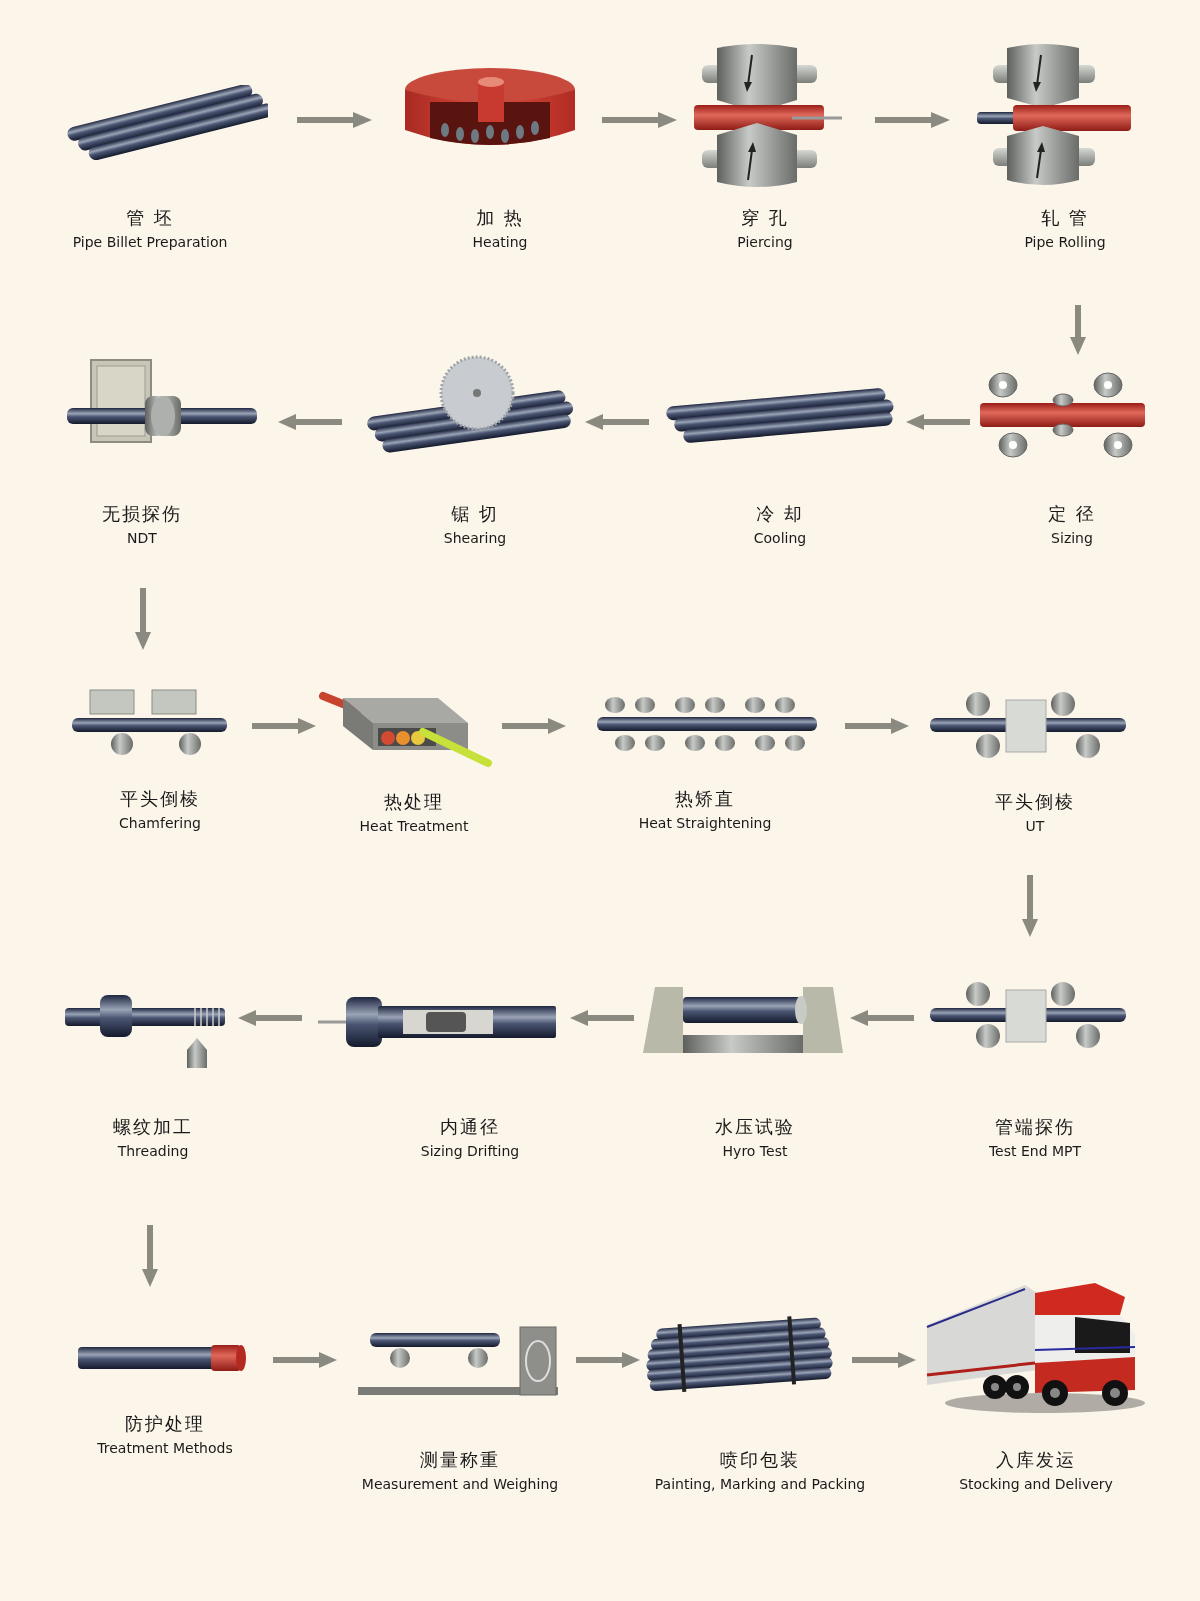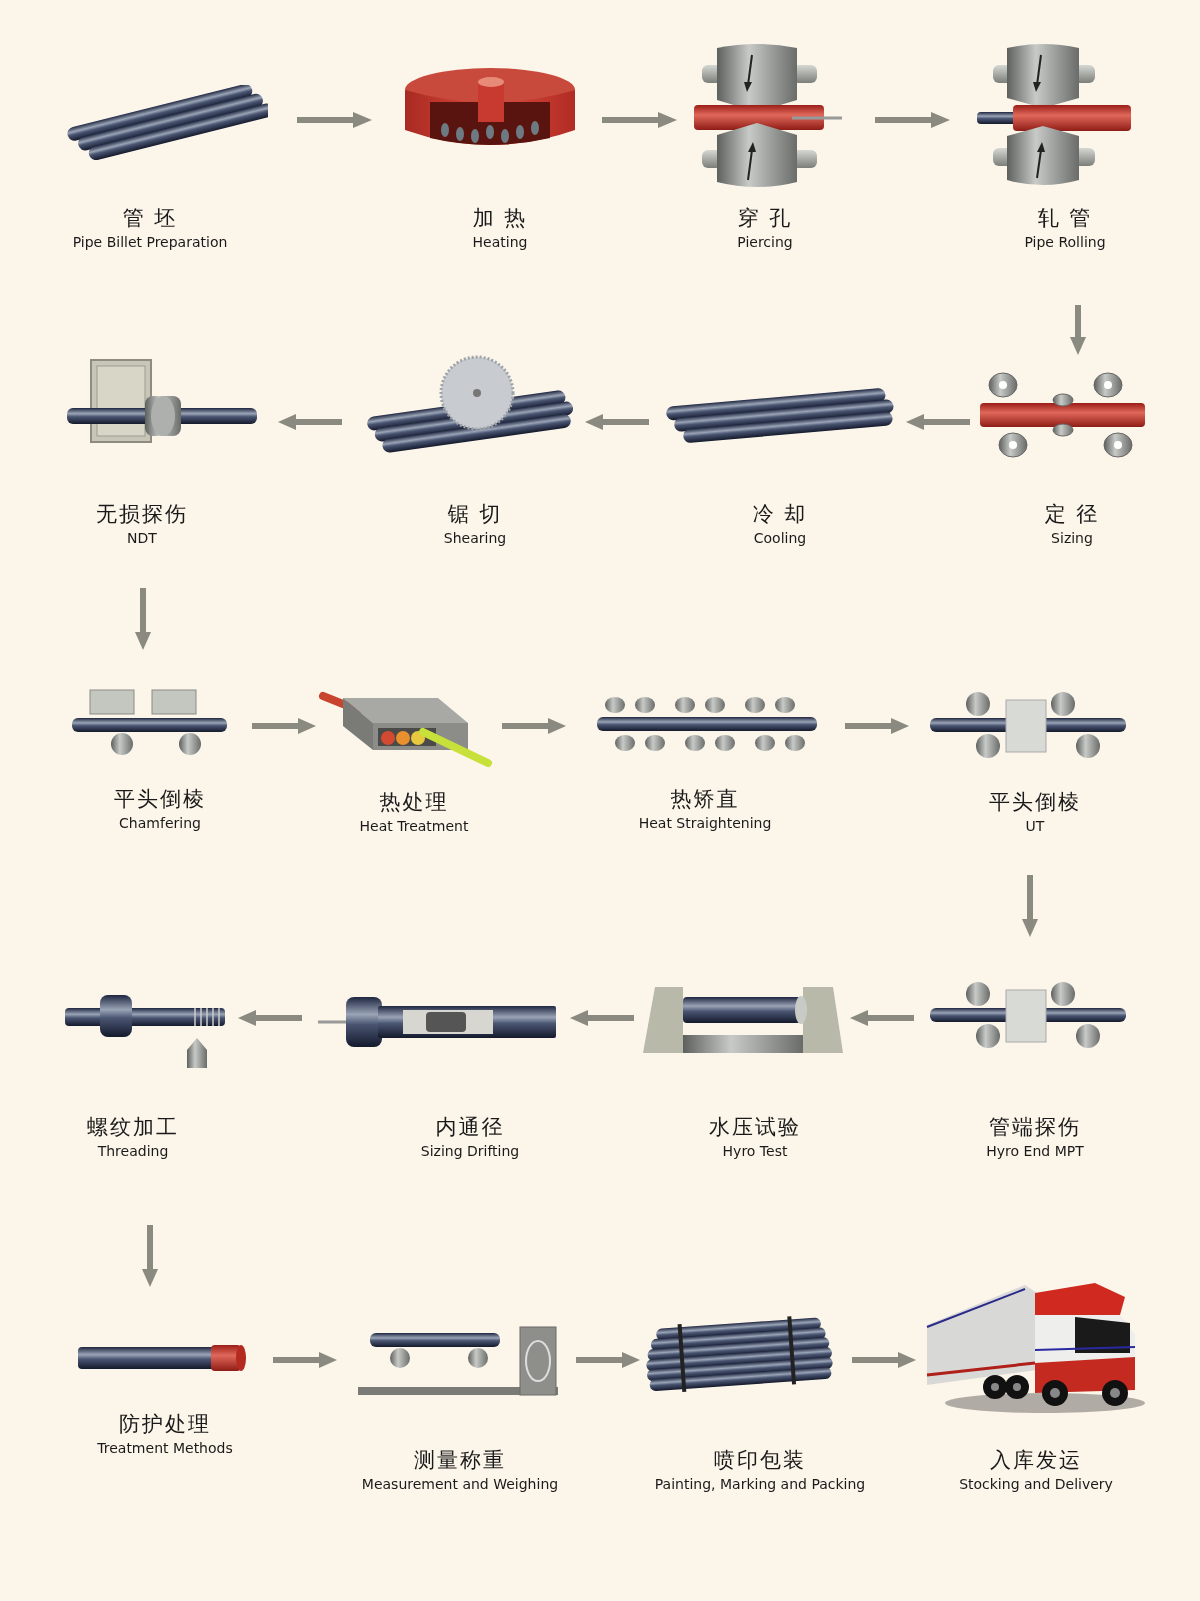--- a/index.html
+++ b/index.html
@@ -7,21 +7,21 @@
     width: 1200px; height: 1601px;
     background: #fcf5ea;
     font-family: "DejaVu Sans", "Liberation Sans", sans-serif;
     color: #1a1a1a;
     position: relative;
     overflow: hidden;
   }
   .step { position: absolute; }
   .illus { position: absolute; }
   .label { position: absolute; text-align: center; white-space: nowrap; transform: translateX(-50%); }
-  .label .cn { font-size: 21px; letter-spacing: 2px; line-height: 24px; }
+  .label .cn { font-size: 18px; letter-spacing: 2px; line-height: 24px; }
   .label .en { font-size: 14px; line-height: 24px; }
   .arrow { position: absolute; }
 </style>
 </head>
 <body>
 
 <svg width="0" height="0" style="position:absolute">
   <defs>
     <linearGradient id="pipeV" x1="0" y1="0" x2="0" y2="1">
       <stop offset="0" stop-color="#1e2640"></stop>
@@ -337,21 +337,21 @@
     <rect x="78" y="10" width="40" height="52" fill="#d8dad6" stroke="#aaa"></rect>
     <g fill="url(#grayH)">
       <ellipse cx="50" cy="14" rx="12" ry="12"></ellipse>
         <ellipse cx="135" cy="14" rx="12" ry="12"></ellipse>
       <ellipse cx="60" cy="56" rx="12" ry="12"></ellipse>
         <ellipse cx="160" cy="56" rx="12" ry="12"></ellipse>
     </g>
   </svg>
   <div class="label" style="left:1035px;top:1115px">
     <div class="cn">管端探伤</div>
-    <div class="en">Hyro End MPT</div>
+    <div class="en">Test End MPT</div>
   </div>
 </div>
 
 <svg class="arrow" style="left:850px;top:1010px" width="64" height="16">
     <rect x="16" y="5" width="48" height="6" fill="#8a8a80"></rect>
     <polygon points="18,0 0,8 18,16" fill="#8a8a80"></polygon>
   </svg>
 
 <div class="step">
   <svg class="illus" style="left:643px;top:985px" width="200" height="75" viewBox="0 0 200 75">
@@ -397,21 +397,21 @@
     <rect x="35" y="5" width="32" height="42" rx="8" fill="url(#pipeV)"></rect>
     <g stroke="#ccc" stroke-width="1.5">
         <line x1="130" y1="18" x2="130" y2="36"></line>
         <line x1="136" y1="18" x2="136" y2="36"></line>
         <line x1="142" y1="18" x2="142" y2="36"></line>
         <line x1="148" y1="18" x2="148" y2="36"></line>
         <line x1="154" y1="18" x2="154" y2="36"></line>
       </g>
     <polygon points="122,60 132,48 142,60 142,78 122,78" fill="url(#grayH)"></polygon>
   </svg>
-  <div class="label" style="left:133px;top:1115px">
+  <div class="label" style="left:153px;top:1115px">
     <div class="cn">螺纹加工</div>
     <div class="en">Threading</div>
   </div>
 </div>
 
 <svg class="arrow" style="left:142px;top:1225px" width="16" height="62">
     <rect x="5" y="0" width="6" height="46" fill="#8a8a80"></rect>
     <polygon points="0,44 16,44 8,62" fill="#8a8a80"></polygon>
   </svg>
 

